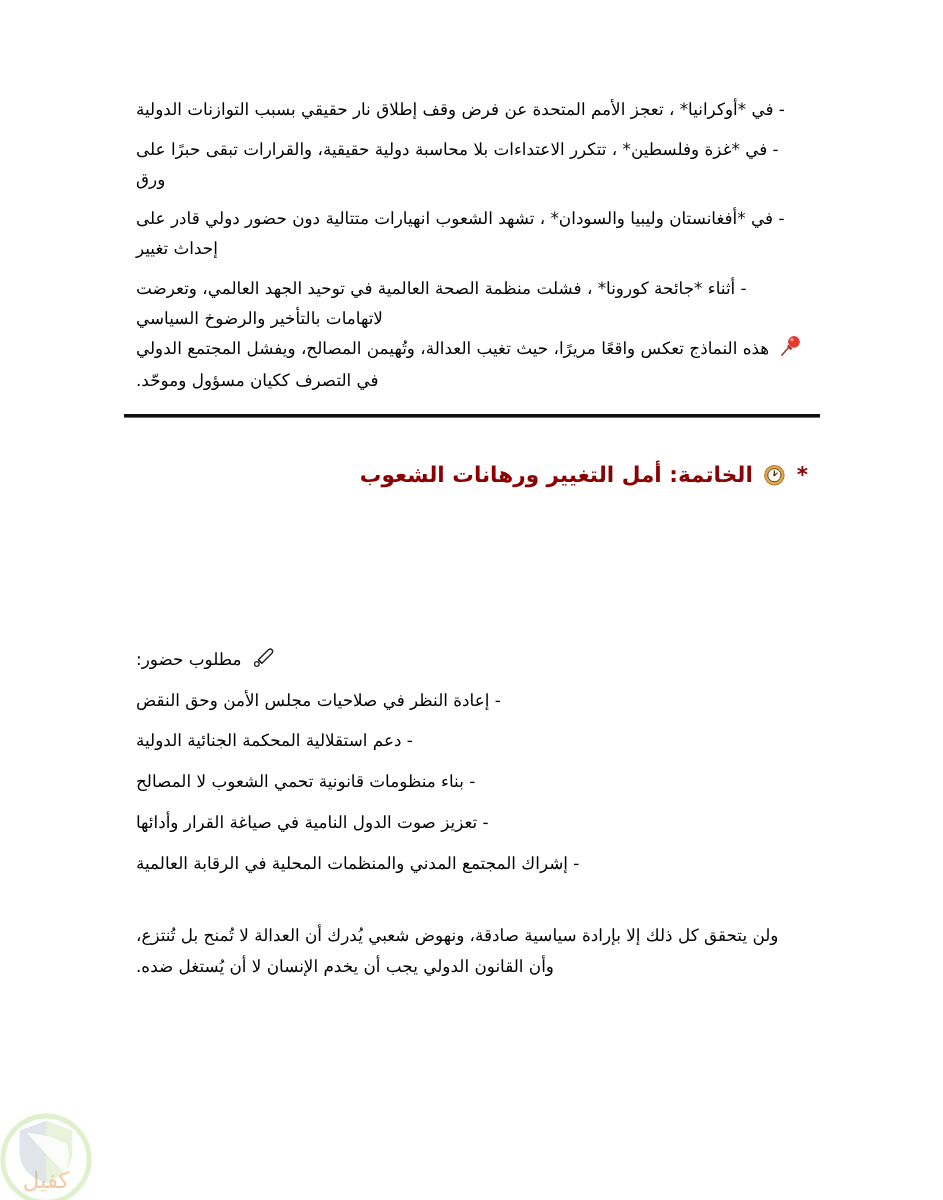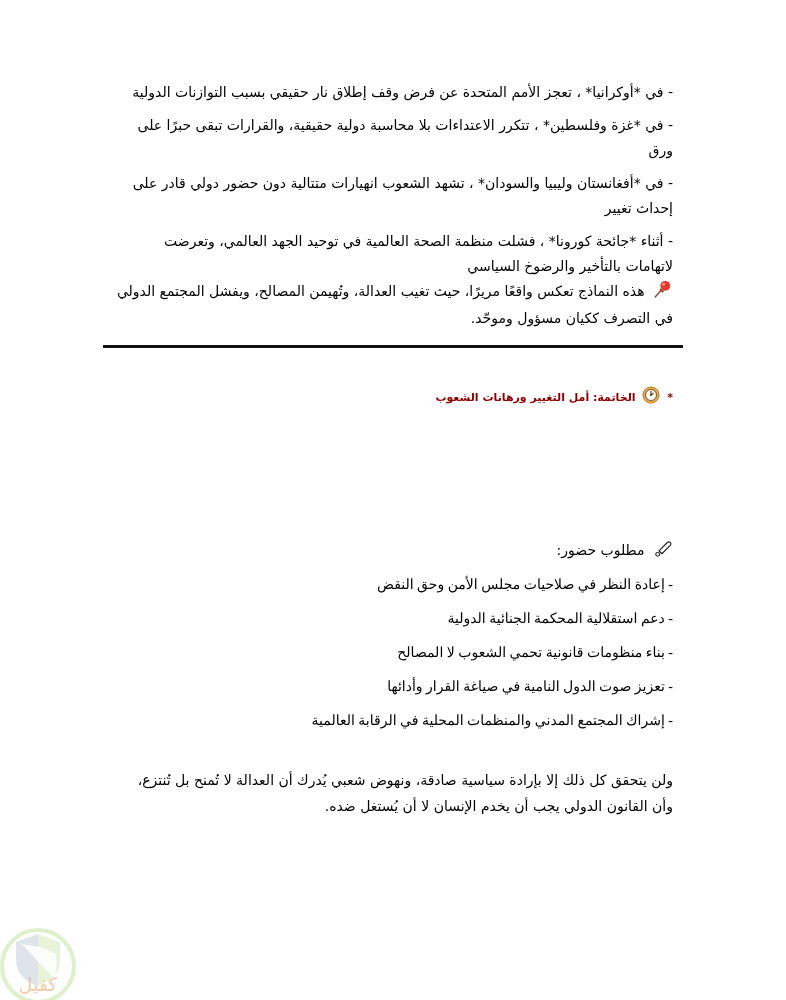--- a/index.html
+++ b/index.html
@@ -10,50 +10,50 @@
     color:#000;
     direction:rtl;
     position:relative;
     overflow:hidden;
   }
   .page{position:absolute;inset:0;width:786px;height:1000px;background:#fff;overflow:hidden;}
   .content-block{
     position:absolute;
     right:113px;
     width:560px;
-    text-align:right;
+    text-align:left;
     font-size:14px;
     line-height:25px;
   }
   .content-block p{margin:0;}
   .intro p{margin:0 0 8px 0;}
   .pin-para{line-height:27px;margin-top:16px;}
   .pin-para .ico{vertical-align:-4px;margin-left:3px;}
   .divider{
     position:absolute;
     right:103px;
     top:345px;
     width:580px;
     height:3px;
     background:#111;
   }
   .conclusion-heading{
     position:absolute;
     right:113px;width:560px;
     top:386px;
-    font-size:11px;
+    font-size:18px;
     font-weight:bold;
     color:#8B0000;
     text-align:right;
   }
   .conclusion-heading .ico{vertical-align:-3px;margin:0 3px;}
   .conclusion-para{top:452px;line-height:27px;}
   .demands-title{top:538px;}
   .demands-title .ico{vertical-align:-4px;margin-left:4px;}
-  .demands p{margin:0 0 9px 0;font-family:Liberation Serif, serif;}
+  .demands p{margin:0 0 9px 0;}
   .closing{top:767px;line-height:26px;}
   .watermark{position:absolute;left:-2px;top:926px;pointer-events:none;}
   .watermark-label{
     position:absolute;
     left:12px;top:973px;
     width:52px;
     text-align:center;
     font-size:19px;
     color:rgba(233,158,96,0.55);
     letter-spacing:2px;

